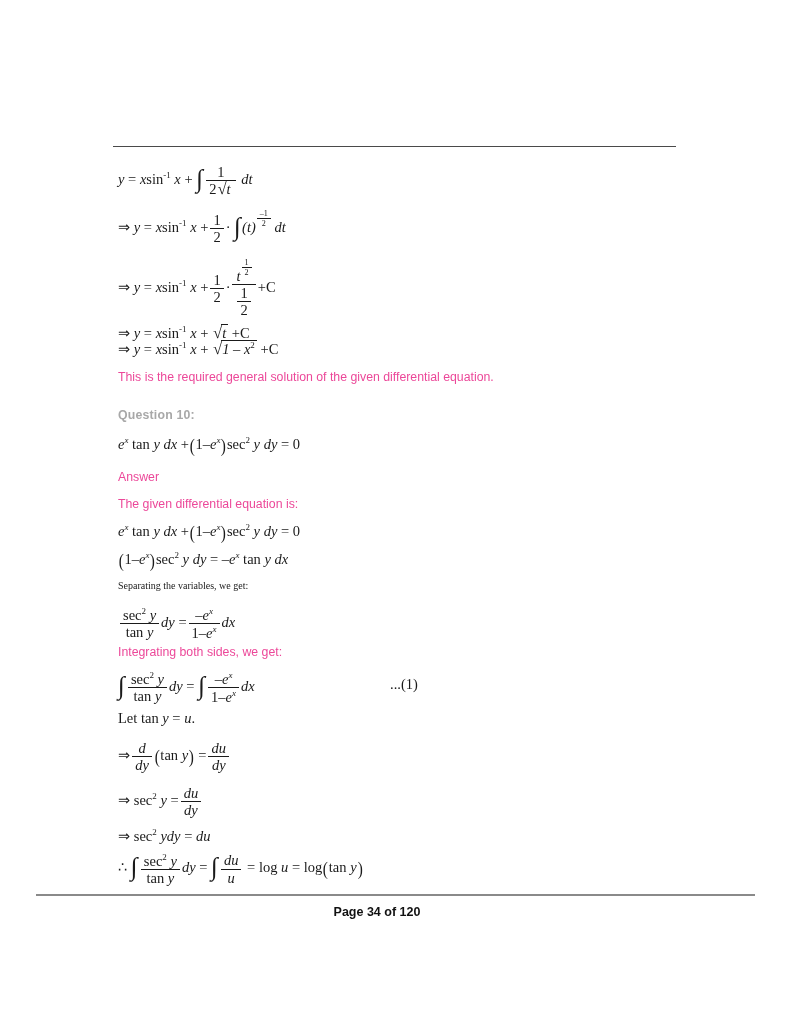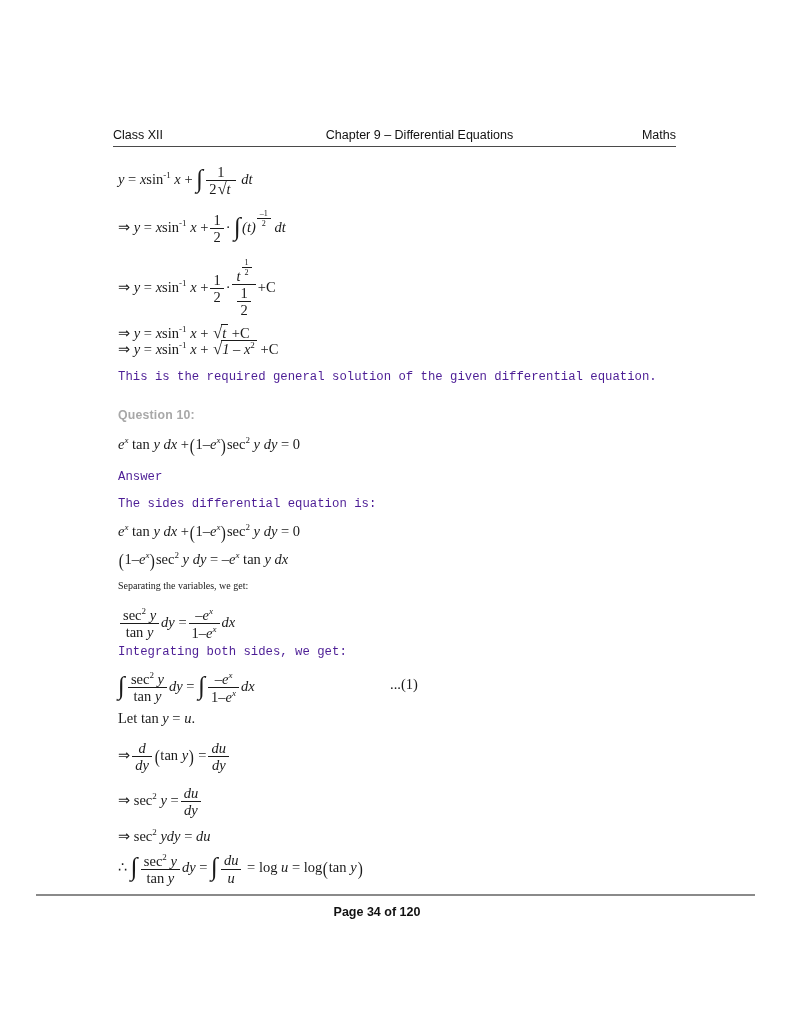--- a/index.html
+++ b/index.html
@@ -71,23 +71,23 @@
   
   .content {
     position: absolute;
     left: 118px;
     top: 160px;
     width: 600px;
   }
 
   
   .para {
-    font-family: Liberation Mono, monospace;
+    font-family: Liberation Sans, sans-serif;
     font-size: 12.3px;
-    color: #4c1d95;
+    color: #ec4899;
     line-height: 1.5;
   }
   .qhead {
     font-family: "Liberation Sans", sans-serif;
     font-size: 12.3px;
     font-weight: bold;
     color: #a8a8a8;
     letter-spacing: 0.2px;
   }
 
@@ -170,25 +170,20 @@
   }
 
   
   .row { position: absolute; left: 0; }
 </style>
 </head>
 <body>
 
 <div class="page">
 
-  <div class="header">
-    <span class="h-left">Class XII</span>
-    <span class="h-center">Chapter 9 – Differential Equations</span>
-    <span class="h-right">Maths</span>
-  </div>
   <div class="header-rule"></div>
 
   <div class="content">
 
     <div class="math row" style="top:4px;">
       <span class="it">y</span>
       <span>=</span>
       <span class="it">x</span><span class="up">sin</span><sup class="sm">-1</sup>
       <span class="it">x</span>
       <span>+</span>
@@ -249,21 +244,21 @@
       <span class="it">dx</span>
       <span>+</span><span class="bigparen">(</span><span>1</span><span>–</span><span class="it">e</span><sup class="it-sm">x</sup><span class="bigparen">)</span><span>sec</span><sup class="sm">2</sup>
       <span class="it">y</span>
       <span class="it">dy</span>
       <span>=</span>
       <span>0</span>
     </div>
 
     <div class="para row" style="top:308px;text-align:center;">Answer</div>
 
-    <div class="para row" style="top:335px;">The sides differential equation is:</div>
+    <div class="para row" style="top:335px;">The given differential equation is:</div>
 
     <div class="math row" style="top:362px;">
       <span class="it">e</span><sup class="it-sm">x</sup>
       <span>tan</span>
       <span class="it">y</span>
       <span class="it">dx</span>
       <span>+</span><span class="bigparen">(</span><span>1</span><span>–</span><span class="it">e</span><sup class="it-sm">x</sup><span class="bigparen">)</span><span>sec</span><sup class="sm">2</sup>
       <span class="it">y</span>
       <span class="it">dy</span>
       <span>=</span>

